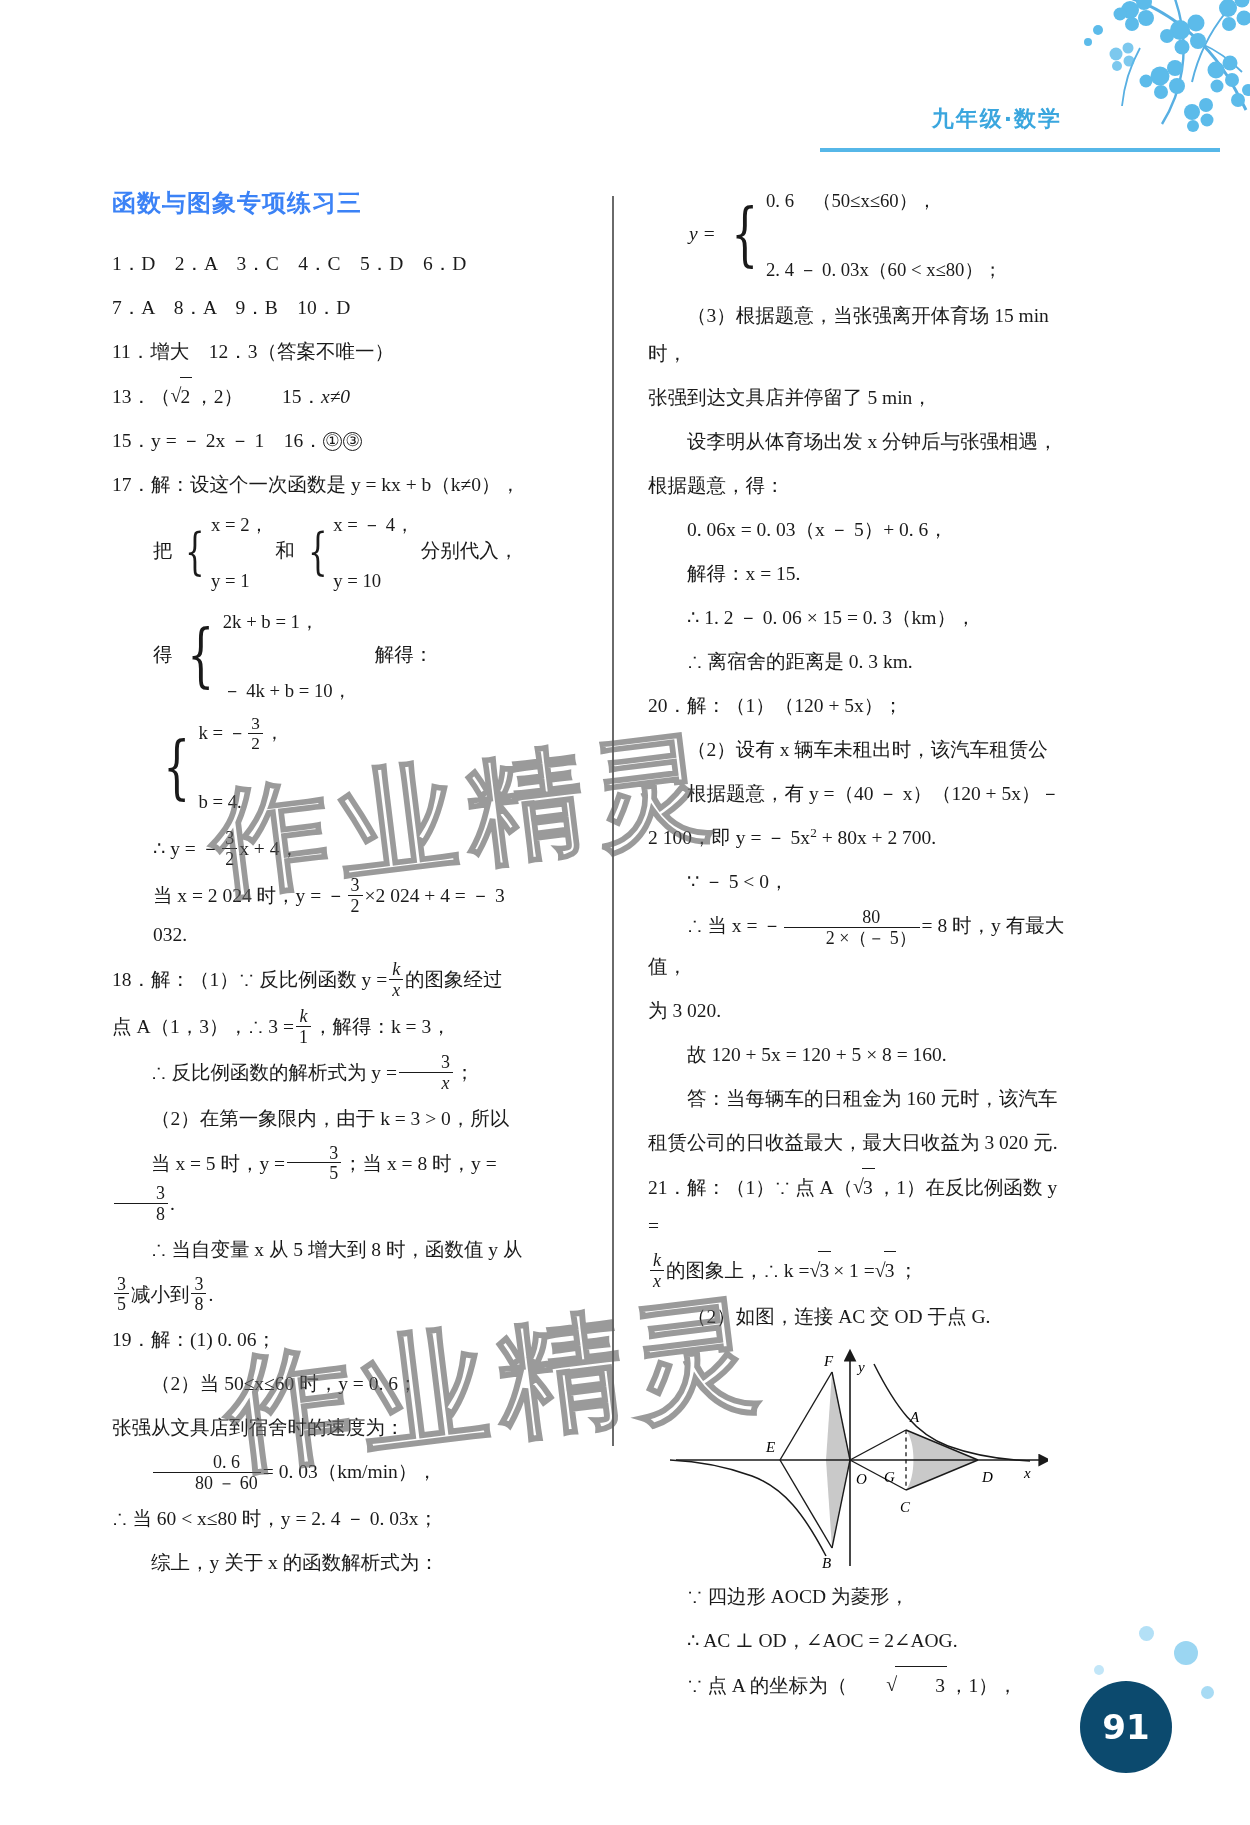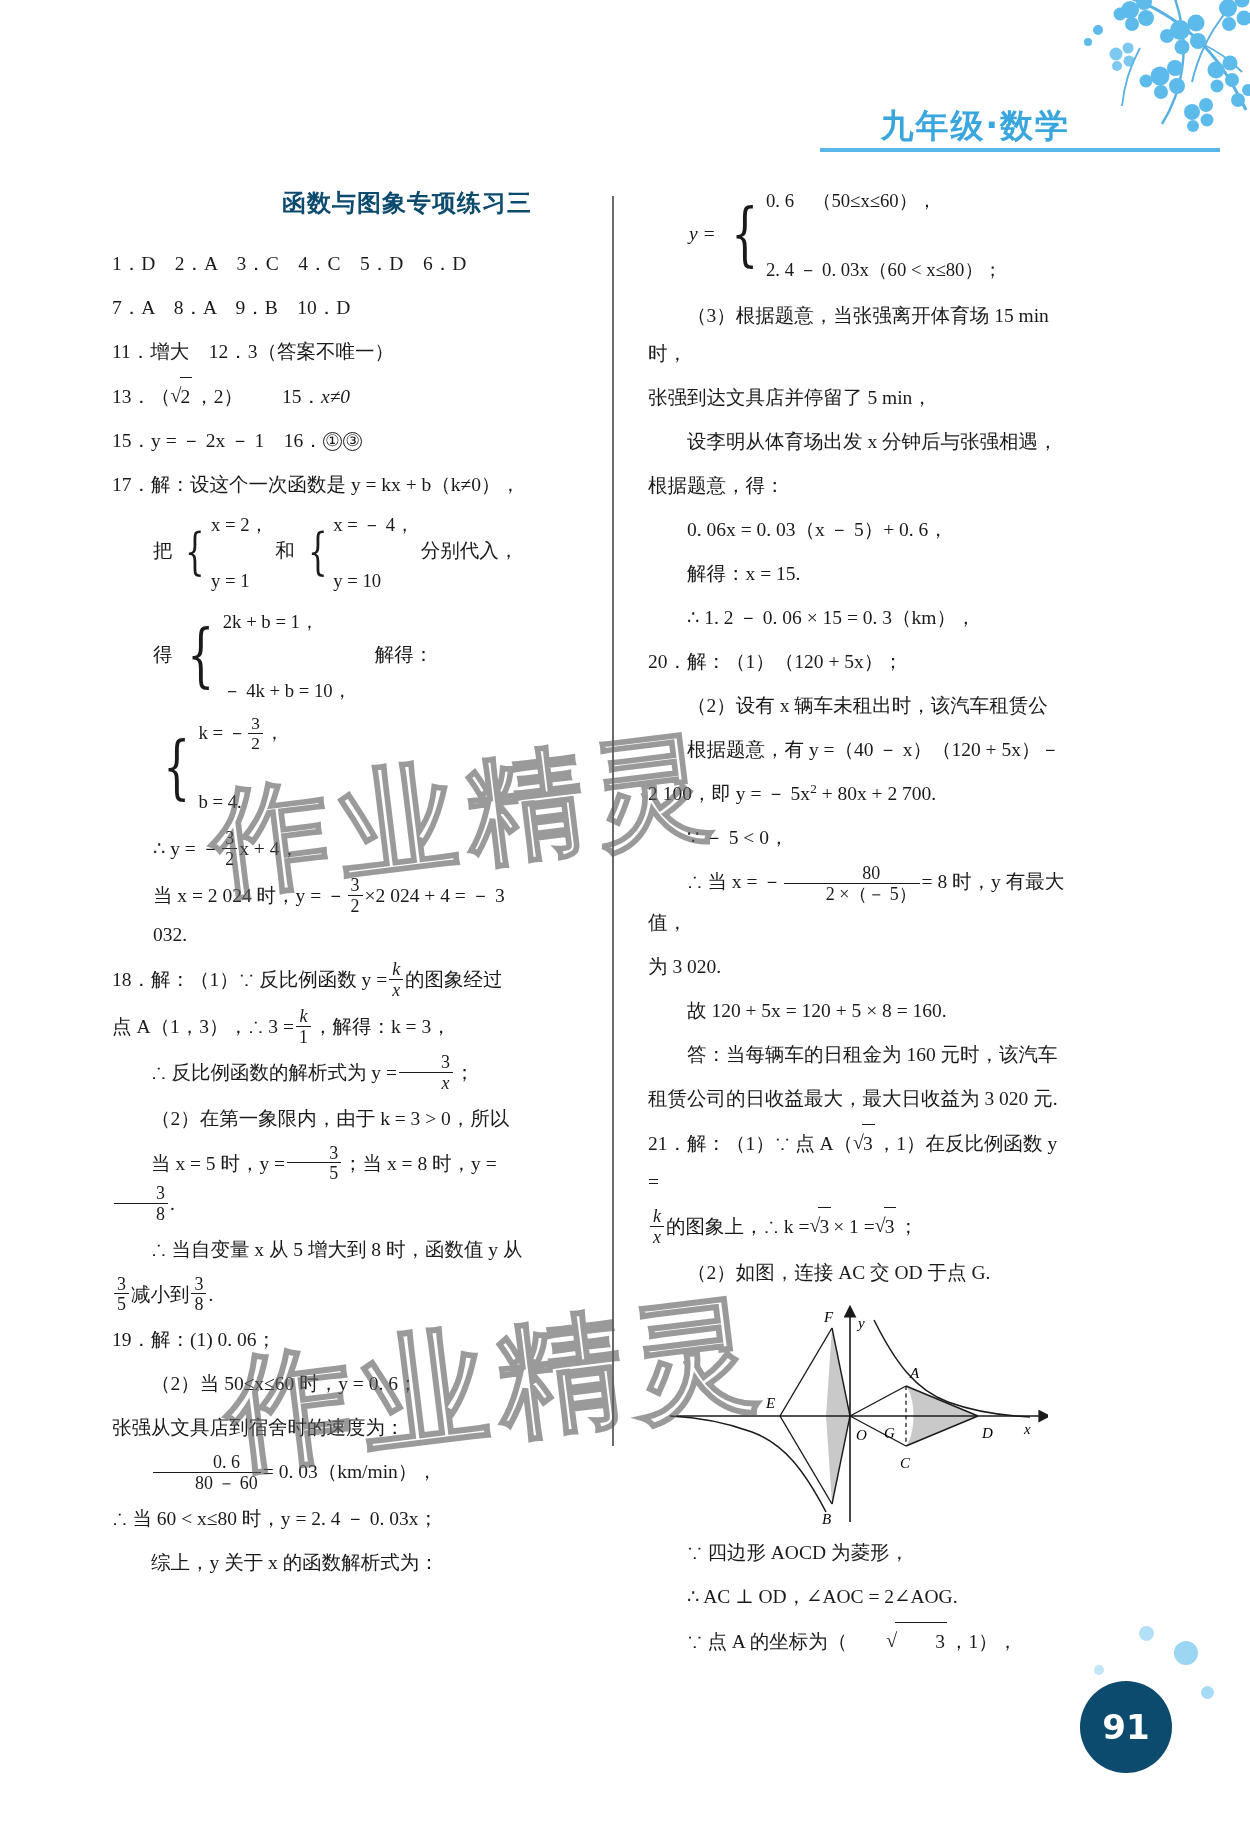--- a/index.html
+++ b/index.html
@@ -17,40 +17,40 @@
     overflow:hidden;pointer-events:none;
   }
   .blossom{
     position:absolute;right:0;top:-10px;width:420px;height:190px;
   }
   .header-rule{
     position:absolute;right:30px;top:148px;width:400px;height:4px;
     background:#56b7e8;
   }
   .header-title{
-    position:absolute;right:180px;top:104px;
+    position:absolute;right:188px;top:104px;
     font-family:"DejaVu Sans","Liberation Sans",sans-serif;
-    font-size:33px;letter-spacing:2px;color:#3aa6de;font-weight:bold;
+    font-size:22px;letter-spacing:2px;color:#3aa6de;font-weight:bold;
     white-space:nowrap;
   }
   
   .col{
     position:absolute;top:180px;width:420px;
     font-size:19.5px;line-height:1.95;
   }
   .col-left{left:112px;}
   .col-right{left:648px;}
   .col-divider{
     position:absolute;left:612px;top:196px;width:2px;height:1250px;
     background:#6a6a6a;
   }
   .ptitle{
-    text-align:right;
+    text-align:left;
     font-family:"DejaVu Sans","Liberation Sans",sans-serif;
-    font-size:24px;font-weight:bold;color:#0c4a6e;
+    font-size:24px;font-weight:bold;color:#3b82f6;
     letter-spacing:1px;
     margin:0 0 18px 0;
   }
   p{margin:0 0 6px 0;}
   .ind1{text-indent:2em;}
   .ind2{padding-left:2.1em;}
   i,.it{font-style:italic;}
   
   .frac{
     display:inline-block;vertical-align:-0.55em;
@@ -279,20 +279,21 @@
     </span>
       </span>
   </p>
   <p class="ind1">（3）根据题意，当张强离开体育场 15 min 时，</p>
   <p>张强到达文具店并停留了 5 min，</p>
   <p class="ind1">设李明从体育场出发 x 分钟后与张强相遇，</p>
   <p>根据题意，得：</p>
   <p class="ind1">0. 06x = 0. 03（x － 5）+ 0. 6，</p>
   <p class="ind1">解得：x = 15.</p>
   <p class="ind1">∴ 1. 2 － 0. 06 × 15 = 0. 3（km），</p>
+  <p class="ind1">∴ 离宿舍的距离是 0. 3 km.</p>
 
   <p>20．解：（1）（120 + 5x）；</p>
   <p class="ind1">（2）设有 x 辆车未租出时，该汽车租赁公</p>
   <p class="ind1">根据题意，有 y =（40 － x）（120 + 5x）－</p>
   <p>
     <span>2 100，即 y = － 5x</span><sup>2</sup><span> + 80x + 2 700.</span>
   </p>
   <p class="ind1">∵ － 5 &lt; 0，</p>
   <p class="ind1">
     <span>∴ 当 x = －</span><span class="frac big"><span class="num">80</span><span class="den">2 ×（－ 5）</span></span><span>= 8 时，y 有最大值，</span>

